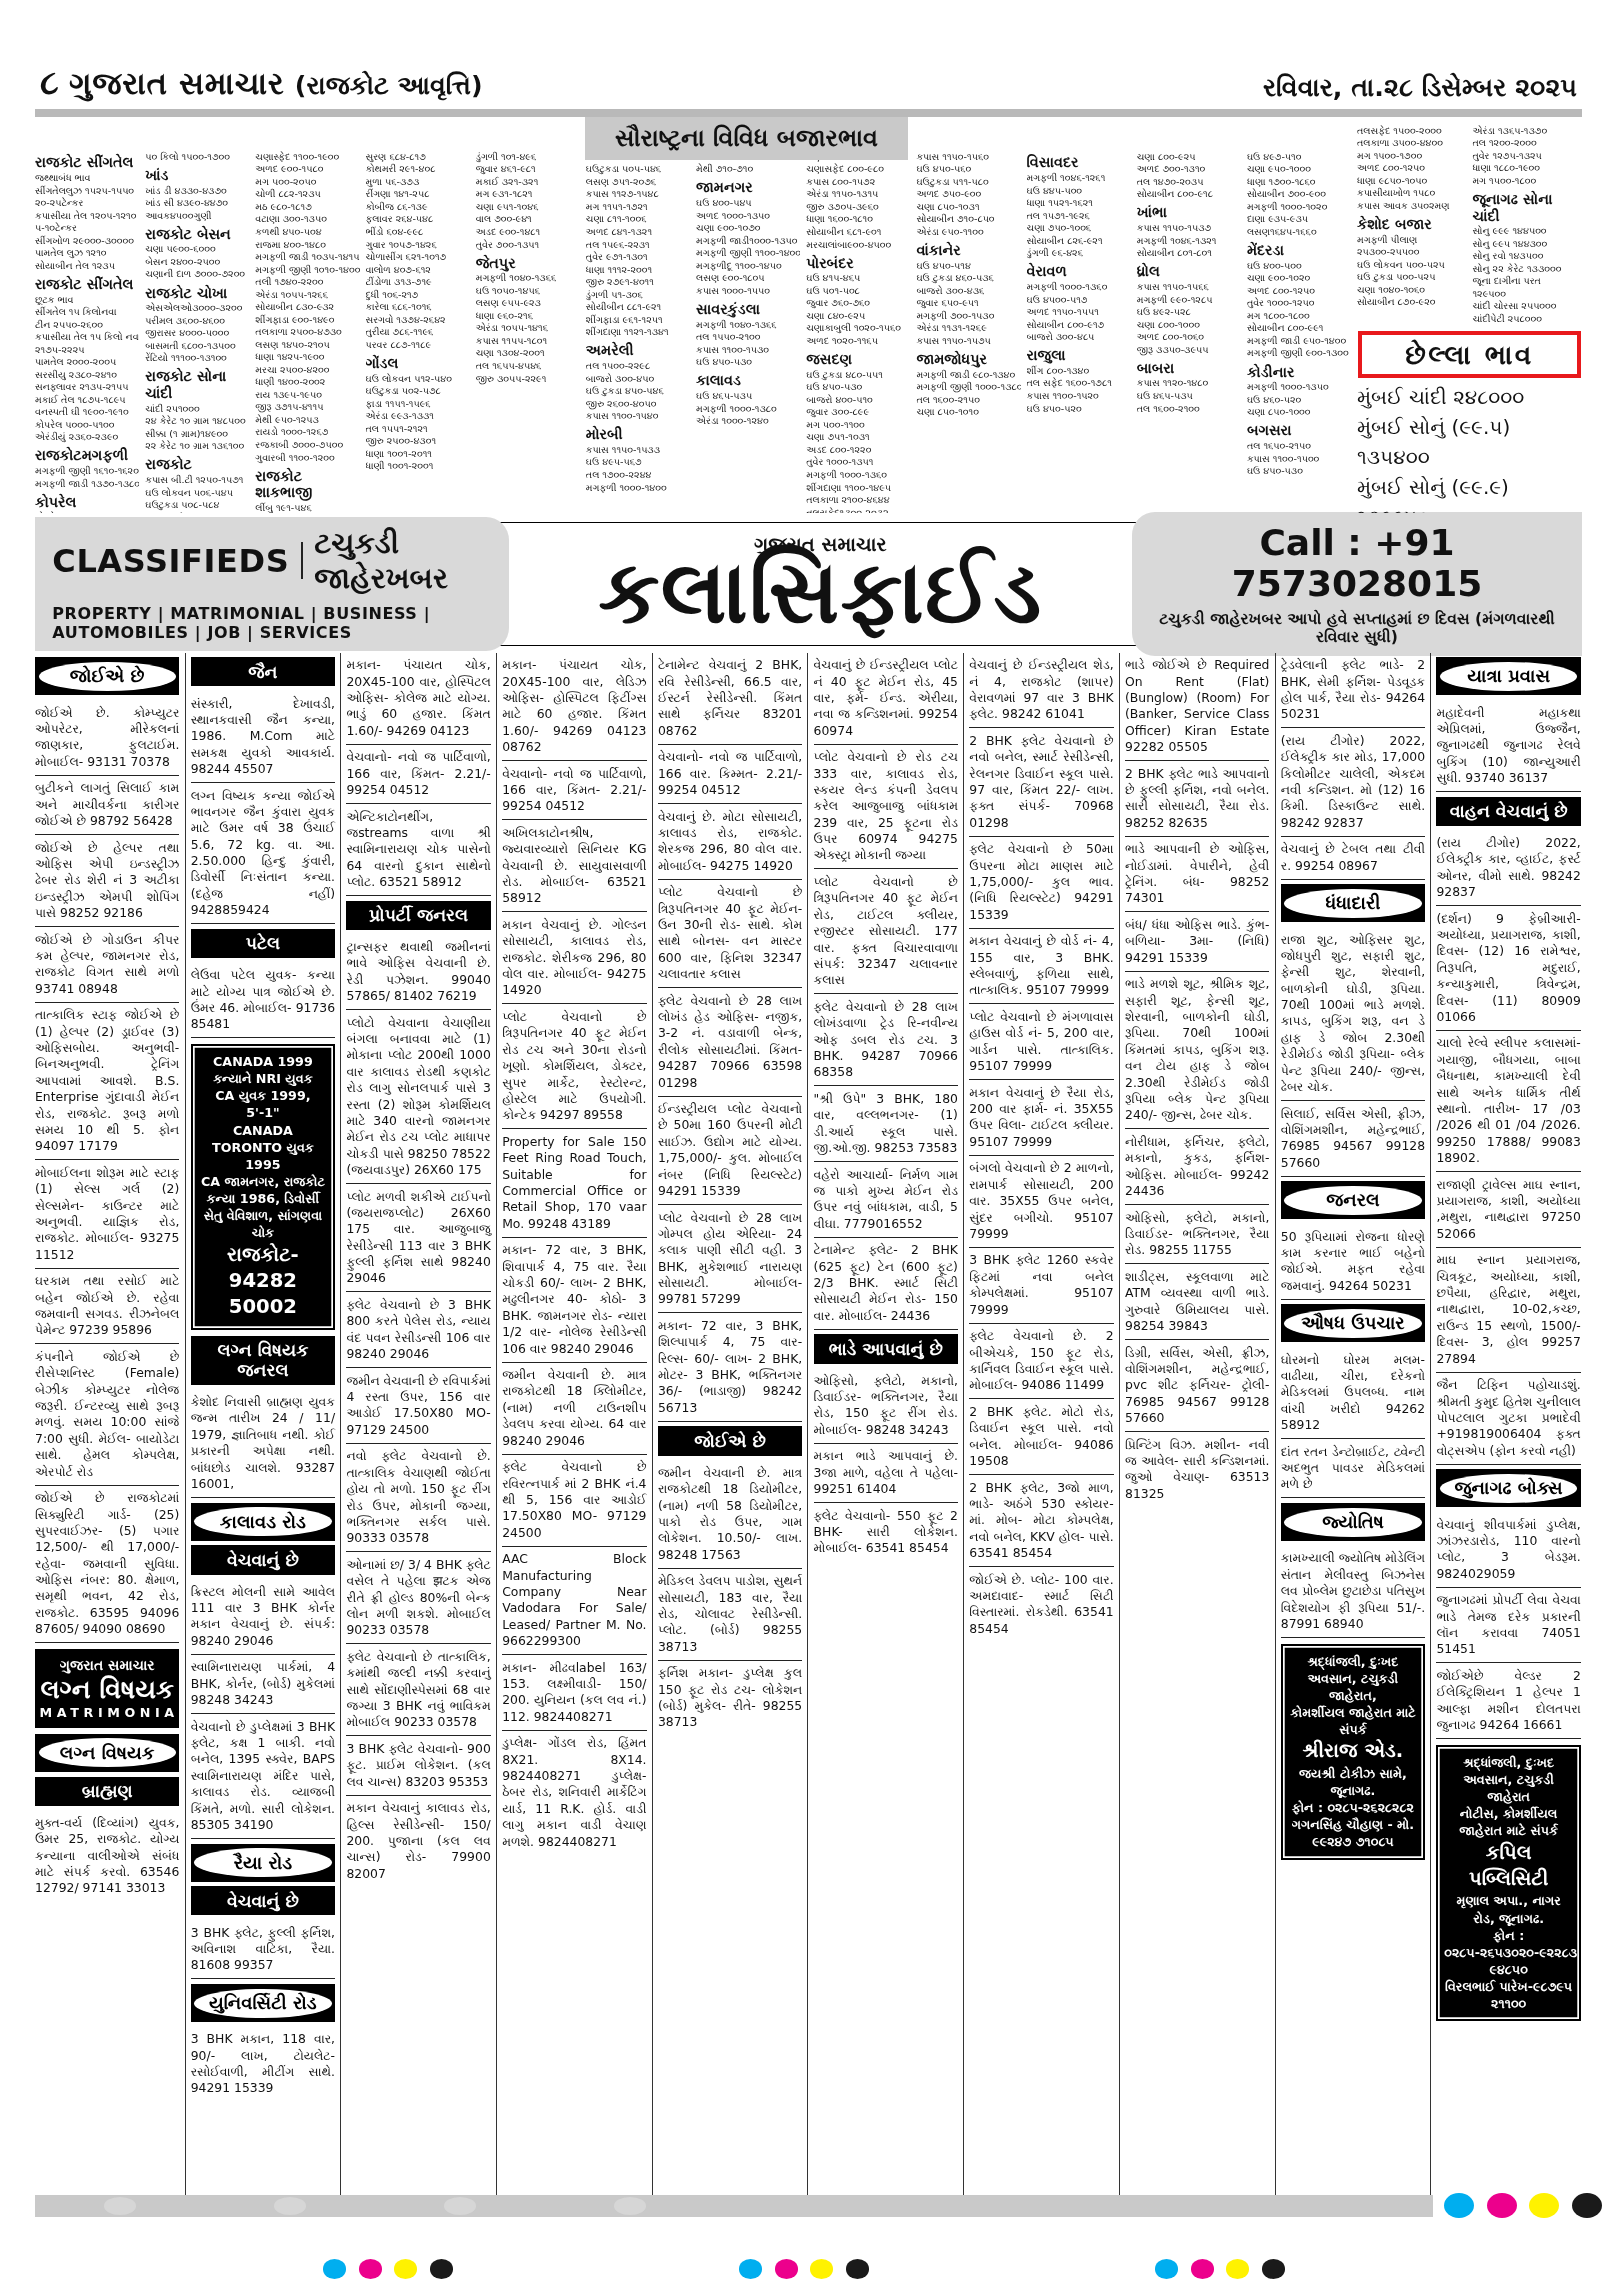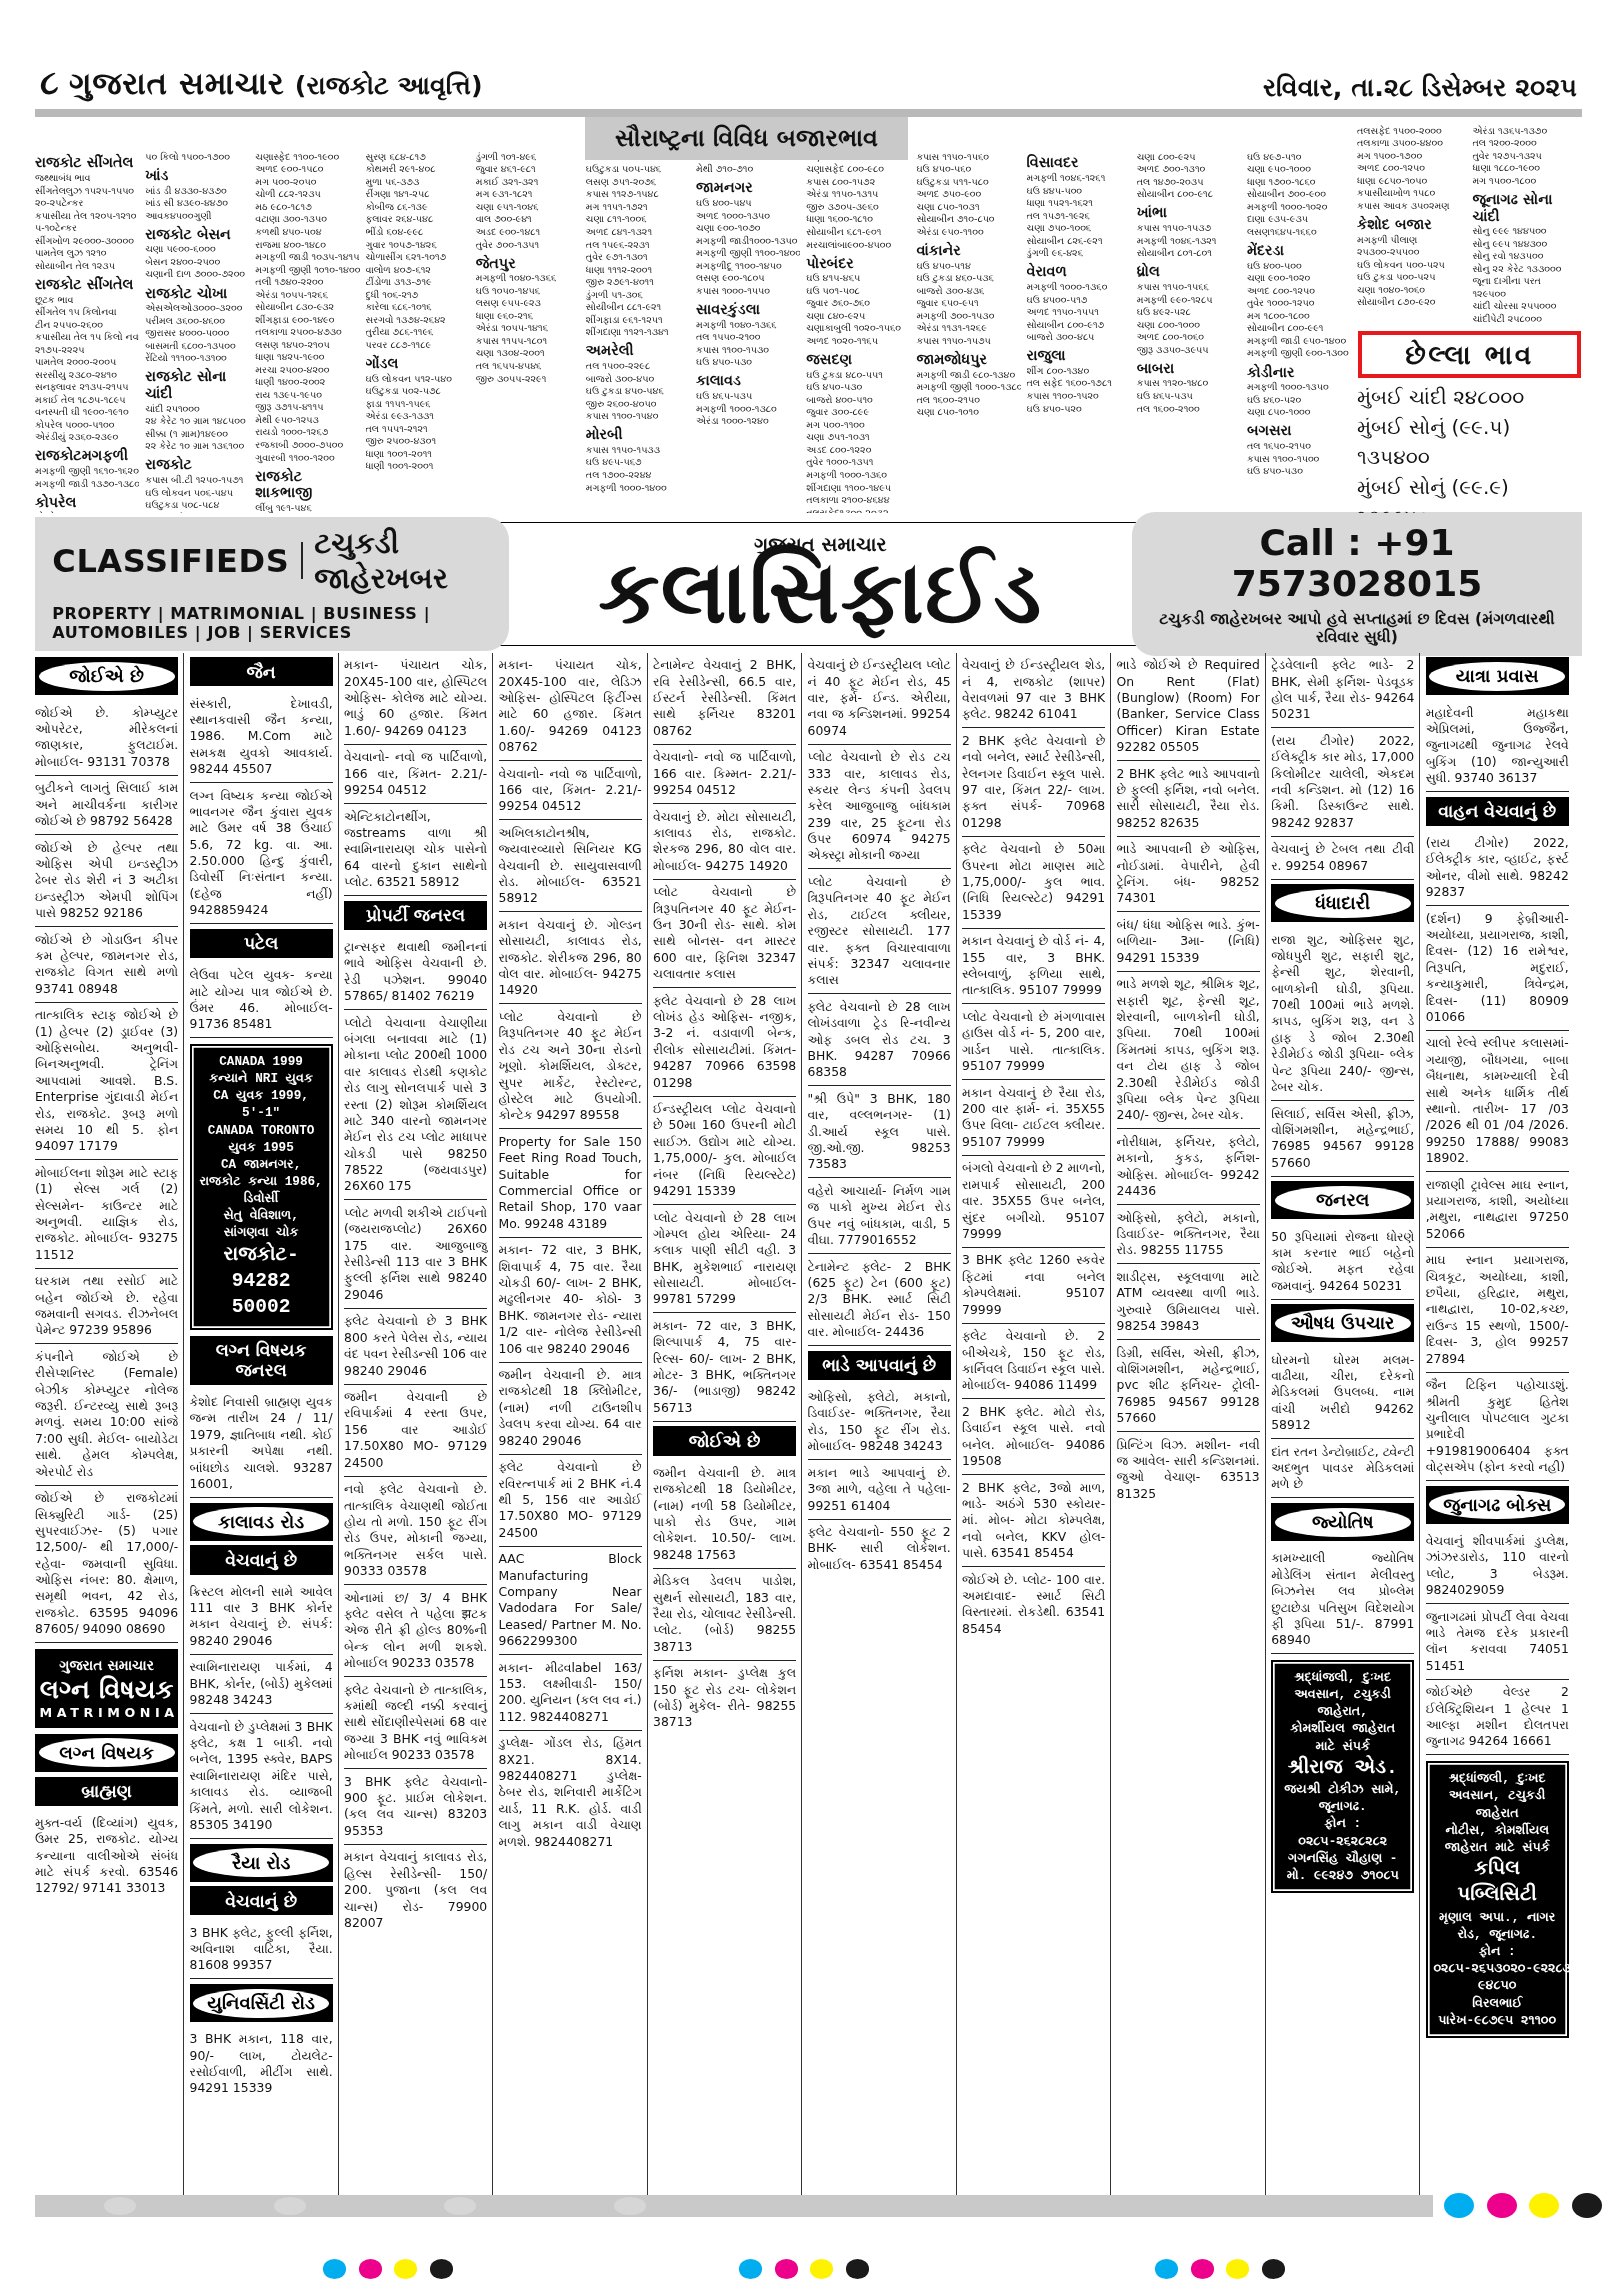--- a/index.html
+++ b/index.html
@@ -31,31 +31,31 @@
   .b-sep{width:2.3px;height:37px;background:#222;}
   .b-gu{font-size:29px;font-weight:bold;}
   .b-cats{font-size:16px;font-weight:bold;margin-top:8px;letter-spacing:0.6px;}
   .banner-center{flex:1;text-align:center;line-height:0.9;}
   .b-mast{font-size:19.6px;font-weight:bold;}
   .b-big{font-size:87px;font-weight:bold;letter-spacing:1.2px;}
   .banner-right{background:#d9d9d9;border-radius:23px 0 0 23px;padding:10.4px 23px;width:404px;text-align:center;}
   .b-call{font-size:36px;font-weight:bold;}
   .b-note{font-size:15.6px;font-weight:bold;margin-top:5.8px;}
   
-  .classifieds{display:flex;padding:7px 43px 0 35px;height:1543px;overflow:hidden;}
+  .classifieds{display:flex;padding:7px 31px 0 35px;height:1543px;overflow:hidden;}
   .c-col{flex:1 1 0;padding:0 5.2px;border-right:1.2px solid #333;overflow:hidden;}
   .c-col:last-child{border-right:none;}
   .c-col:first-child{padding-left:0;}
   .sec-oval{background:#000;padding:4.6px 3.5px;margin:4.6px 0;}
   .sec-oval>span{display:block;background:#fff;border-radius:50%;text-align:center;font-size:18px;font-weight:bold;color:#000;padding:3.5px 2.3px;}
   .sec-bar{background:#000;color:#fff;text-align:center;font-size:17.3px;font-weight:bold;padding:4.6px 2.3px;margin:4.6px 0;}
   .c-ad{font-size:12.4px;line-height:1.32;text-align:justify;padding:4.6px 0;border-bottom:1.2px solid #222;}
   .c-ad:last-child{border-bottom:none;}
   .adbox{background:#000;color:#fff;border:2.3px solid #000;box-shadow:inset 0 0 0 1.7px #fff;padding:7px 5.8px;margin:5.8px 0;text-align:center;}
-  .adbox .bl{font-size:12.7px;font-weight:bold;line-height:1.35;font-family:Liberation Mono, monospace;}
+  .adbox .bl{font-size:12.7px;font-weight:bold;line-height:1.35;}
   .adbox .bl.big{font-size:19.6px;}
   .promo{background:#000;color:#fff;padding:8px 4.6px;margin:5.8px 0;text-align:center;}
   .promo .p0{font-size:14px;font-weight:bold;}
   .promo .p1{font-size:25.4px;font-weight:bold;}
   .promo .p2{font-size:12.7px;letter-spacing:4.6px;font-weight:bold;}
   
   .foot-strip{position:absolute;left:35px;top:2195px;width:1398px;height:22px;background:#c9c9c9;}
   .foot-strip i{display:inline-block;width:32px;height:17.3px;background:#d6d6d6;border-radius:50%;margin:2.3px 69px 0 69px;}
   .dots{position:absolute;display:flex;gap:12.7px;}
   .dot{width:30px;height:25.4px;border-radius:50%;}

